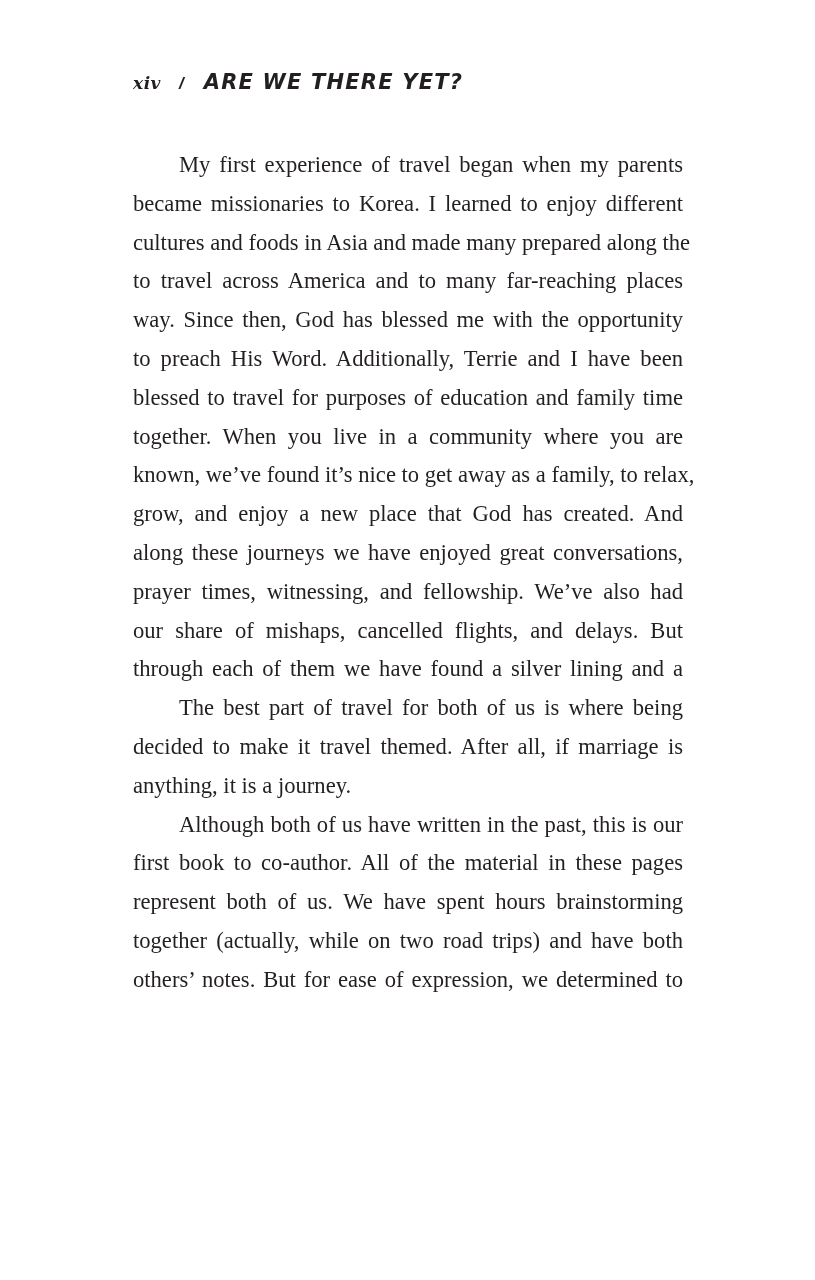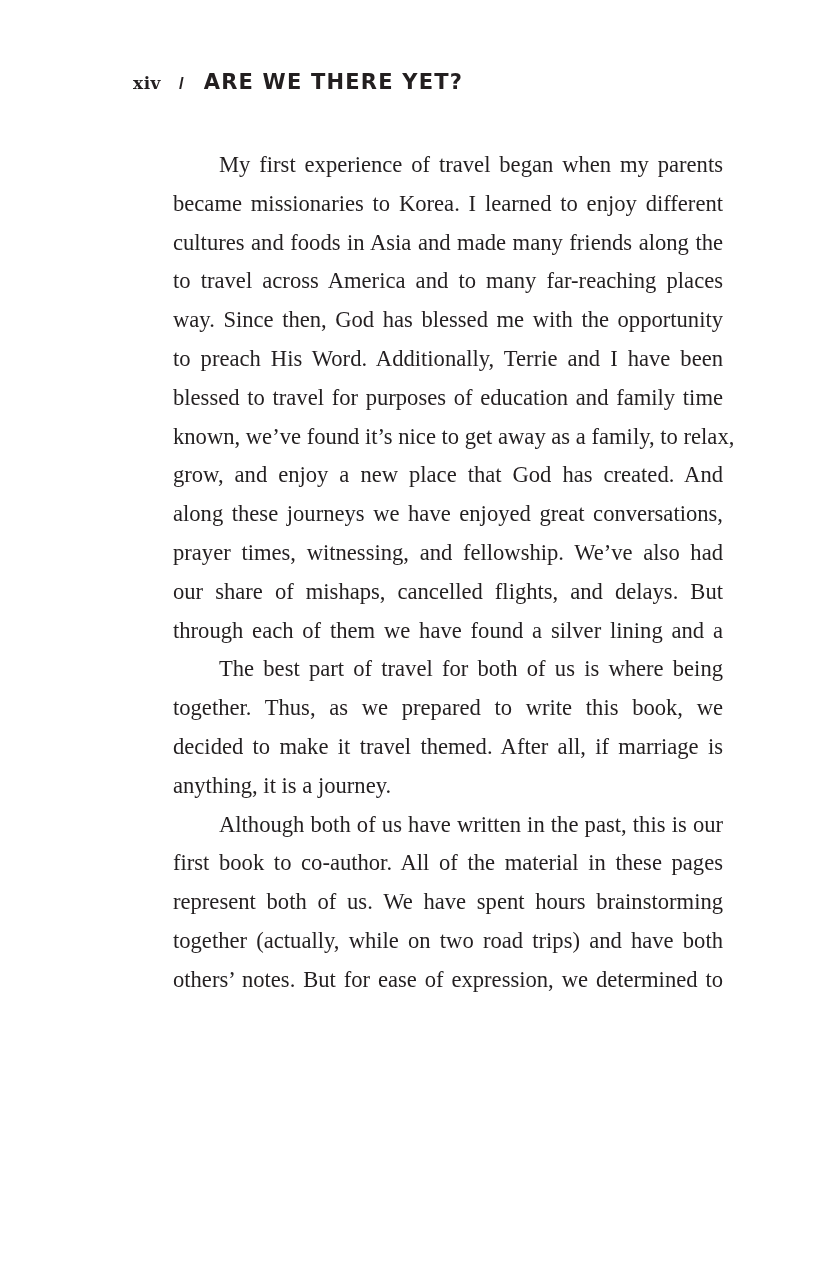--- a/index.html
+++ b/index.html
@@ -1,53 +1,53 @@
 <!DOCTYPE html>
 <html><head>
 <meta charset="utf-8">
 <style>
   html, body { margin:0; padding:0; background:#ffffff; }
   body { width:815px; height:1280px; position:relative; overflow:hidden; color:#231f20; }
-  .running-head { position:absolute; left:133px; top:70px; height:28px; display:flex; align-items:baseline; font-size:18px; }
+  .running-head { position:absolute; left:133px; top:70px; height:28px; display:flex; align-items:baseline; font-size:18px;font-style:italic; }
   .folio { font-family:"DejaVu Serif", serif; font-weight:bold; font-size:17px; letter-spacing:0.5px; }
   .sep { font-family:"Liberation Sans", sans-serif; font-weight:bold; margin:0 20px 0 18px; font-size:17px; }
   .book-title { font-family:"DejaVu Sans", sans-serif; font-weight:bold; font-size:21px; letter-spacing:1.2px; }
-  .body-text { position:absolute; left:133px; top:146px; width:550px; font-family:"Liberation Serif", serif; font-size:22.6px; line-height:38.8px;margin-left:40px; }
+  .body-text { position:absolute; left:133px; top:146px; width:550px; font-family:"Liberation Serif", serif; font-size:22.6px; line-height:38.8px; }
   .line { display:block; text-align:justify; text-align-last:justify; white-space:nowrap; }
   .line.last { text-align-last:left; }
   .line.indent { padding-left:46px; }
 </style>
 </head>
 <body>
 
 <div class="running-head">
   <span class="folio">xiv</span>
   <span class="sep">/</span>
   <span class="book-title">ARE WE THERE YET?</span>
 </div>
 
 <div class="body-text">
   <div>
     <span class="line indent">My first experience of travel began when my parents</span>
     <span class="line">became missionaries to Korea. I learned to enjoy different</span>
-    <span class="line">cultures and foods in Asia and made many friends along the</span>
+    <span class="line">cultures and foods in Asia and made many prepared along the</span>
     <span class="line">to travel across America and to many far-reaching places</span>
     <span class="line">way. Since then, God has blessed me with the opportunity</span>
     <span class="line">to preach His Word. Additionally, Terrie and I have been</span>
     <span class="line">blessed to travel for purposes of education and family time</span>
+    <span class="line">together. When you live in a community where you are</span>
     <span class="line">known, we’ve found it’s nice to get away as a family, to relax,</span>
     <span class="line">grow, and enjoy a new place that God has created. And</span>
     <span class="line">along these journeys we have enjoyed great conversations,</span>
     <span class="line">prayer times, witnessing, and fellowship. We’ve also had</span>
     <span class="line">our share of mishaps, cancelled flights, and delays. But</span>
     <span class="line">through each of them we have found a silver lining and a</span>
   </div>
   <div>
     <span class="line indent">The best part of travel for both of us is where being</span>
-    <span class="line">together. Thus, as we prepared to write this book, we</span>
     <span class="line">decided to make it travel themed. After all, if marriage is</span>
     <span class="line last">anything, it is a journey.</span>
   </div>
   <div>
     <span class="line indent">Although both of us have written in the past, this is our</span>
     <span class="line">first book to co-author. All of the material in these pages</span>
     <span class="line">represent both of us. We have spent hours brainstorming</span>
     <span class="line">together (actually, while on two road trips) and have both</span>
     <span class="line">others’ notes. But for ease of expression, we determined to</span>
   </div>

